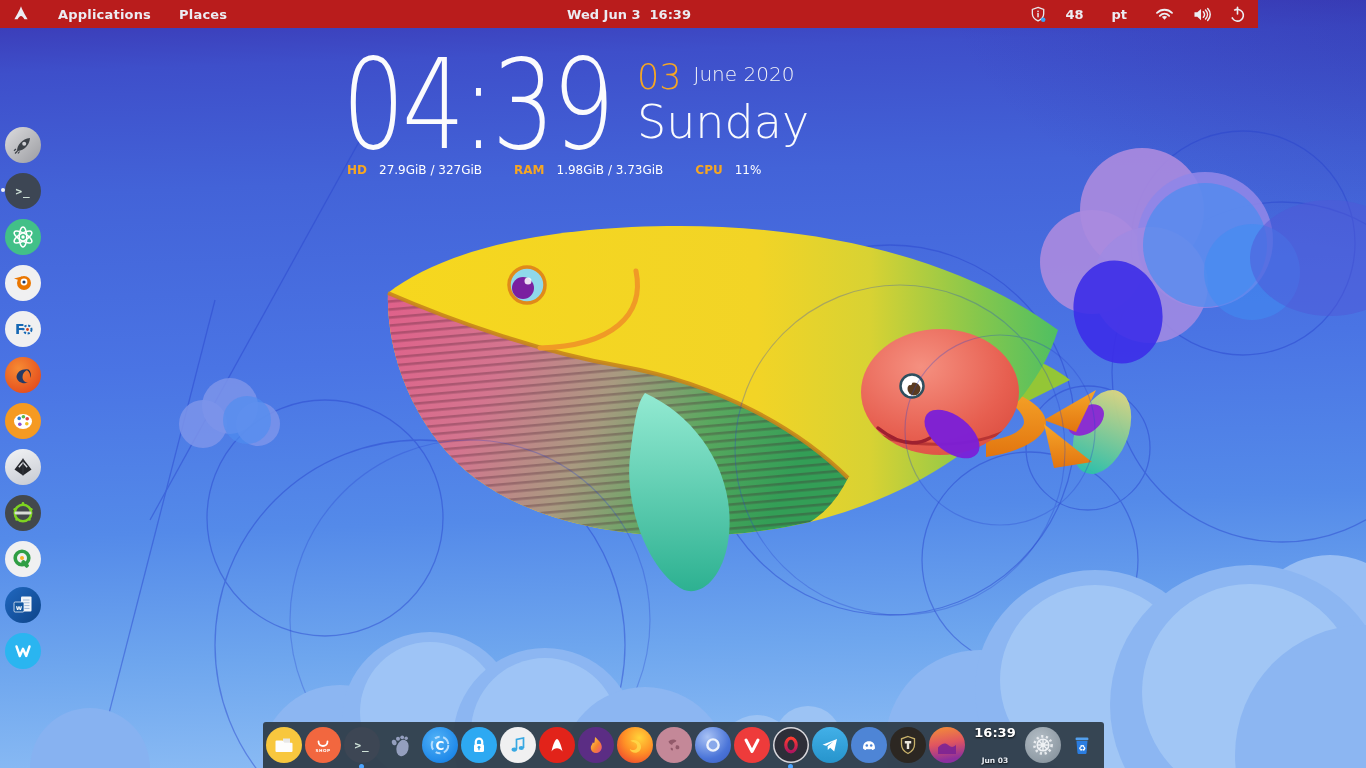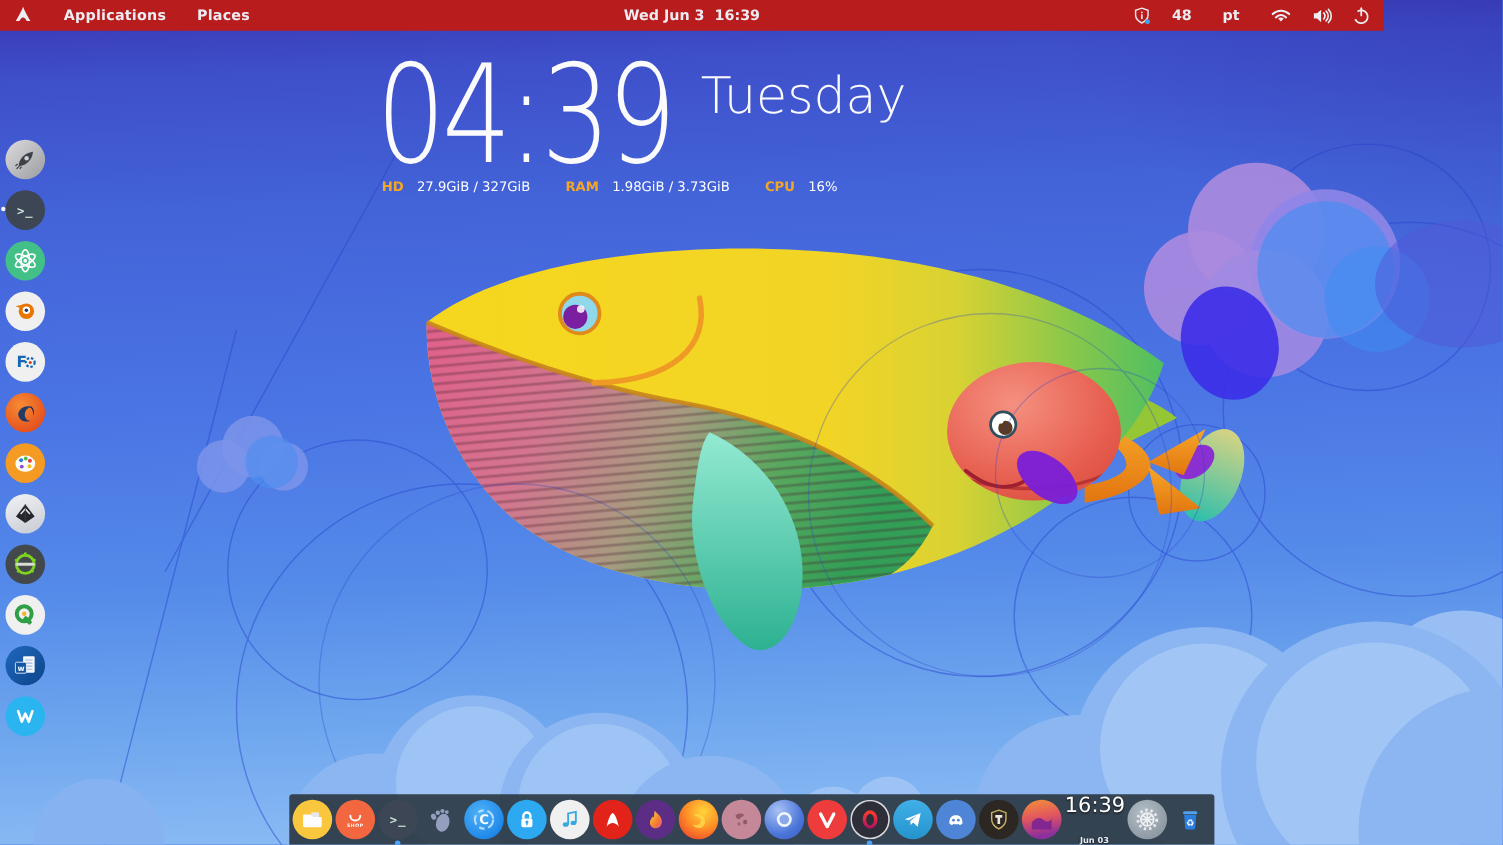--- a/index.html
+++ b/index.html
@@ -40,21 +40,21 @@
   .leftdock{position:absolute;left:5px;top:127px;display:flex;flex-direction:column;gap:10px;z-index:20;}
   .ld-item{position:relative;width:36px;height:36px;}
   .run-dot{position:absolute;left:-4px;top:15px;width:4px;height:4px;border-radius:50%;background:#f2f3f5;}
   .bottomdock{position:absolute;left:263px;top:722px;width:841px;height:46px;
       background:rgba(45,57,68,0.92);border-radius:3px 3px 0 0;display:flex;align-items:center;
       padding:0 3px;gap:3px;z-index:30;box-sizing:border-box;}
   .bd-item{position:relative;width:36px;height:36px;flex:0 0 auto;}
   .dock-dot{position:absolute;left:15px;bottom:-6px;width:5px;height:5px;border-radius:50%;background:#4aa3ff;}
   .dock-clock{width:54px;flex:0 0 auto;text-align:center;color:#fff;line-height:1;
       text-shadow:0 1px 2px rgba(0,0,0,.85);}
-  .dock-clock .t{font-size:19px;font-weight:400;}
+  .dock-clock .t{font-size:13px;font-weight:700;}
   .dock-clock .d{font-size:7.5px;font-weight:600;margin-top:18px;color:#e9eef5;}
   .term-glyph{font-family:"DejaVu Sans Mono","Liberation Mono",monospace;font-size:11px;font-weight:700;color:#cfe2d8;letter-spacing:1px;}
   
   .bg-rocket{background:linear-gradient(135deg,#dcdcde,#9b9ca1);}
   .bg-term{background:#3d4654;}
   .bg-atom{background:#42c088;}
   .bg-white{background:#f0f0f1;}
   .bg-fox{background:radial-gradient(circle at 38% 32%,#f78b33,#e6531f 72%,#d8431a);}
   .bg-krita{background:#f59a22;}
   .bg-ink{background:linear-gradient(160deg,#f2f3f5,#c6cad2);}
@@ -266,32 +266,36 @@
           <line x1="9" y1="1.5" x2="9" y2="8.5" stroke="#eceef2" stroke-width="1.7" stroke-linecap="round"></line>
         </svg>
     </span>
   </span>
 </div>
 
 <div class="cwidget">
   <div class="cw-row">
     <div class="cw-time">04:39</div>
     <div class="cw-right">
-      <div class="cw-weekday">Tuesday</div>
+      <div class="cw-dayrow">
+        <span class="cw-day">03</span>
+        <span class="cw-monthyear">June 2020</span>
+      </div>
+      <div class="cw-weekday">Sunday</div>
     </div>
   </div>
   <div class="cw-stats">
     <span class="lab">HD</span>
     <span class="val">27.9GiB / 327GiB</span>
     <span class="gap"></span>
     <span class="lab">RAM</span>
     <span class="val">1.98GiB / 3.73GiB</span>
     <span class="gap"></span>
     <span class="lab">CPU</span>
-    <span class="val">16%</span>
+    <span class="val">11%</span>
   </div>
 </div>
 
 <div class="leftdock">
   <div class="ld-item">
     <span class="ic bg-rocket">
       <svg viewBox="0 0 26 26" width="26" height="26">
           <path d="M7 19 C7 13 12 7 20 6 C19.5 13 14 18.5 8 19 Z" fill="#3d4248"></path>
           <circle cx="14.2" cy="11.8" r="2" fill="#cfd0d4"></circle>
           <path d="M7.5 19 L5 21.5 M9.5 19.5 L8 21.5 M6 17 L4 18.8" stroke="#3d4248" stroke-width="1.2" fill="none"></path>

